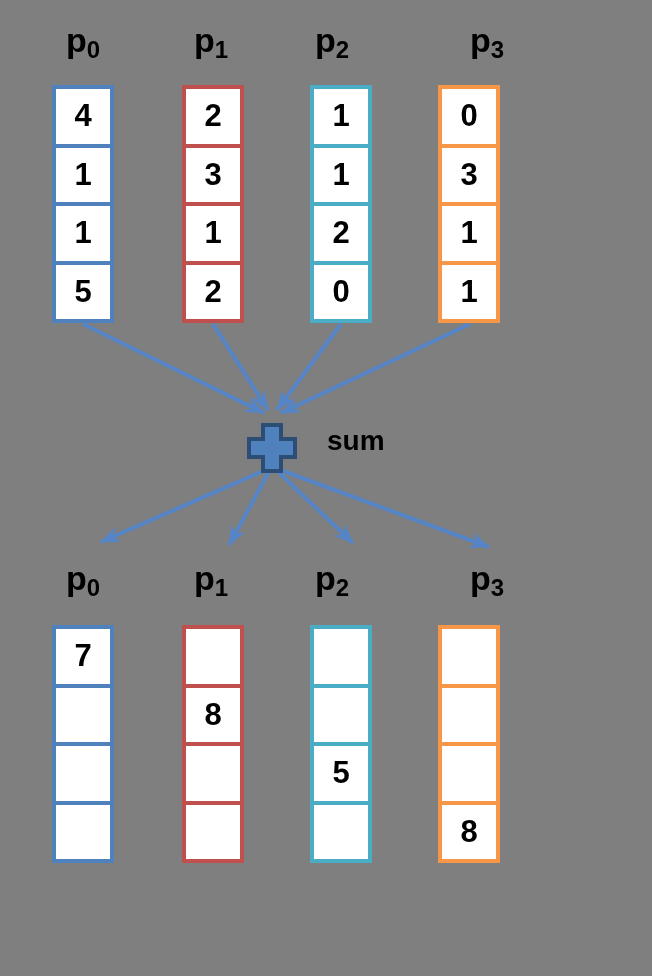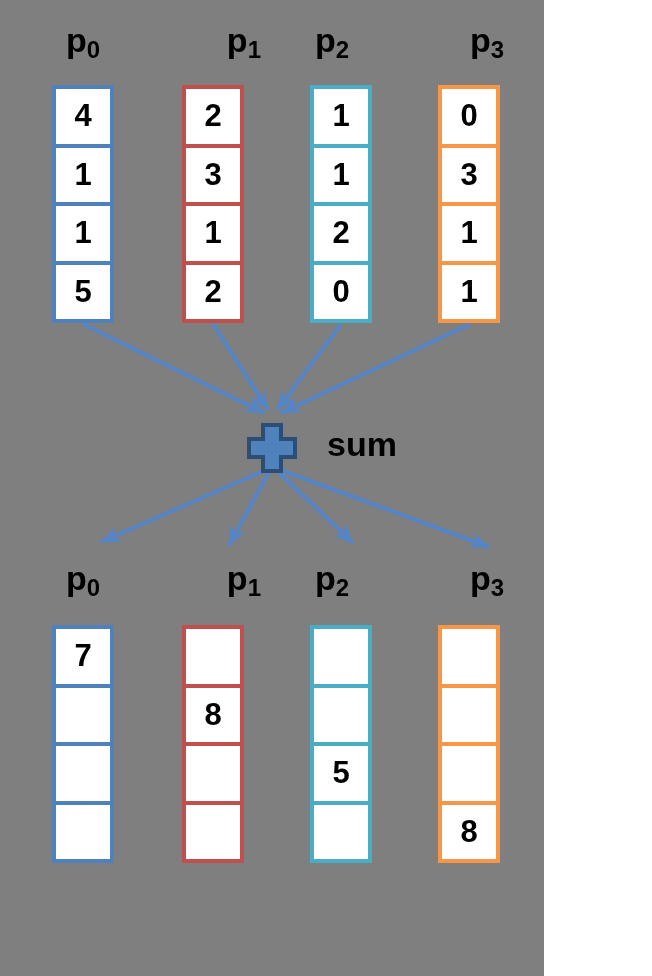--- a/index.html
+++ b/index.html
@@ -1,18 +1,18 @@
 <!DOCTYPE html>
 <html style="--c-background: #7f7f7f; --c-text: #000000; --c-arrow: #5585c7; --c-plus-fill: #4f81bd; --c-plus-stroke: #2c4d75; --c-p0: #4f81bd; --c-p1: #c0504d; --c-p2: #4bacc6; --c-p3: #f79646;"><head>
 <meta charset="utf-8">
 <style>
   html, body { margin: 0; padding: 0; }
   .canvas {
     position: relative;
-    width: 544px;
+    width: 652px;
     height: 976px;
     background: var(--c-background);
     font-family: "Liberation Sans", "DejaVu Sans", sans-serif;
     color: var(--c-text);
     overflow: hidden;
   }
   .proc-label {
     position: absolute;
     width: 80px;
     text-align: center;
@@ -54,21 +54,21 @@
 
   
   .x0 { left: 52px; }
   .x1 { left: 182px; }
   .x2 { left: 310px; }
   .x3 { left: 438px; }
   .top-row { top: 85px; }
   .bottom-row { top: 625px; }
 
   .lx0 { left: 43px; }
-  .lx1 { left: 181px; text-align: right; }
+  .lx1 { left: 171px; }
   .lx2 { left: 292px; }
   .lx3 { left: 447px; }
   .top-label { top: 20px; }
   .bottom-label { top: 558px; }
 
   .arrow-layer {
     position: absolute;
     left: 0; top: 0;
     pointer-events: none;
   }
@@ -79,21 +79,21 @@
   }
   .plus-shape {
     fill: var(--c-plus-fill);
     stroke: var(--c-plus-stroke);
     stroke-width: 4;
   }
   .sum-label {
     position: absolute;
     left: 327px;
     top: 424px;
-    font-size: 34px;
+    font-size: 28px;
     font-weight: 600;
     line-height: 1.2;
     color: var(--c-text);
   }
   .caption {
     position: absolute;
     left: 20px;
     top: 922px;
     font-size: 31px;
     font-weight: 600;

